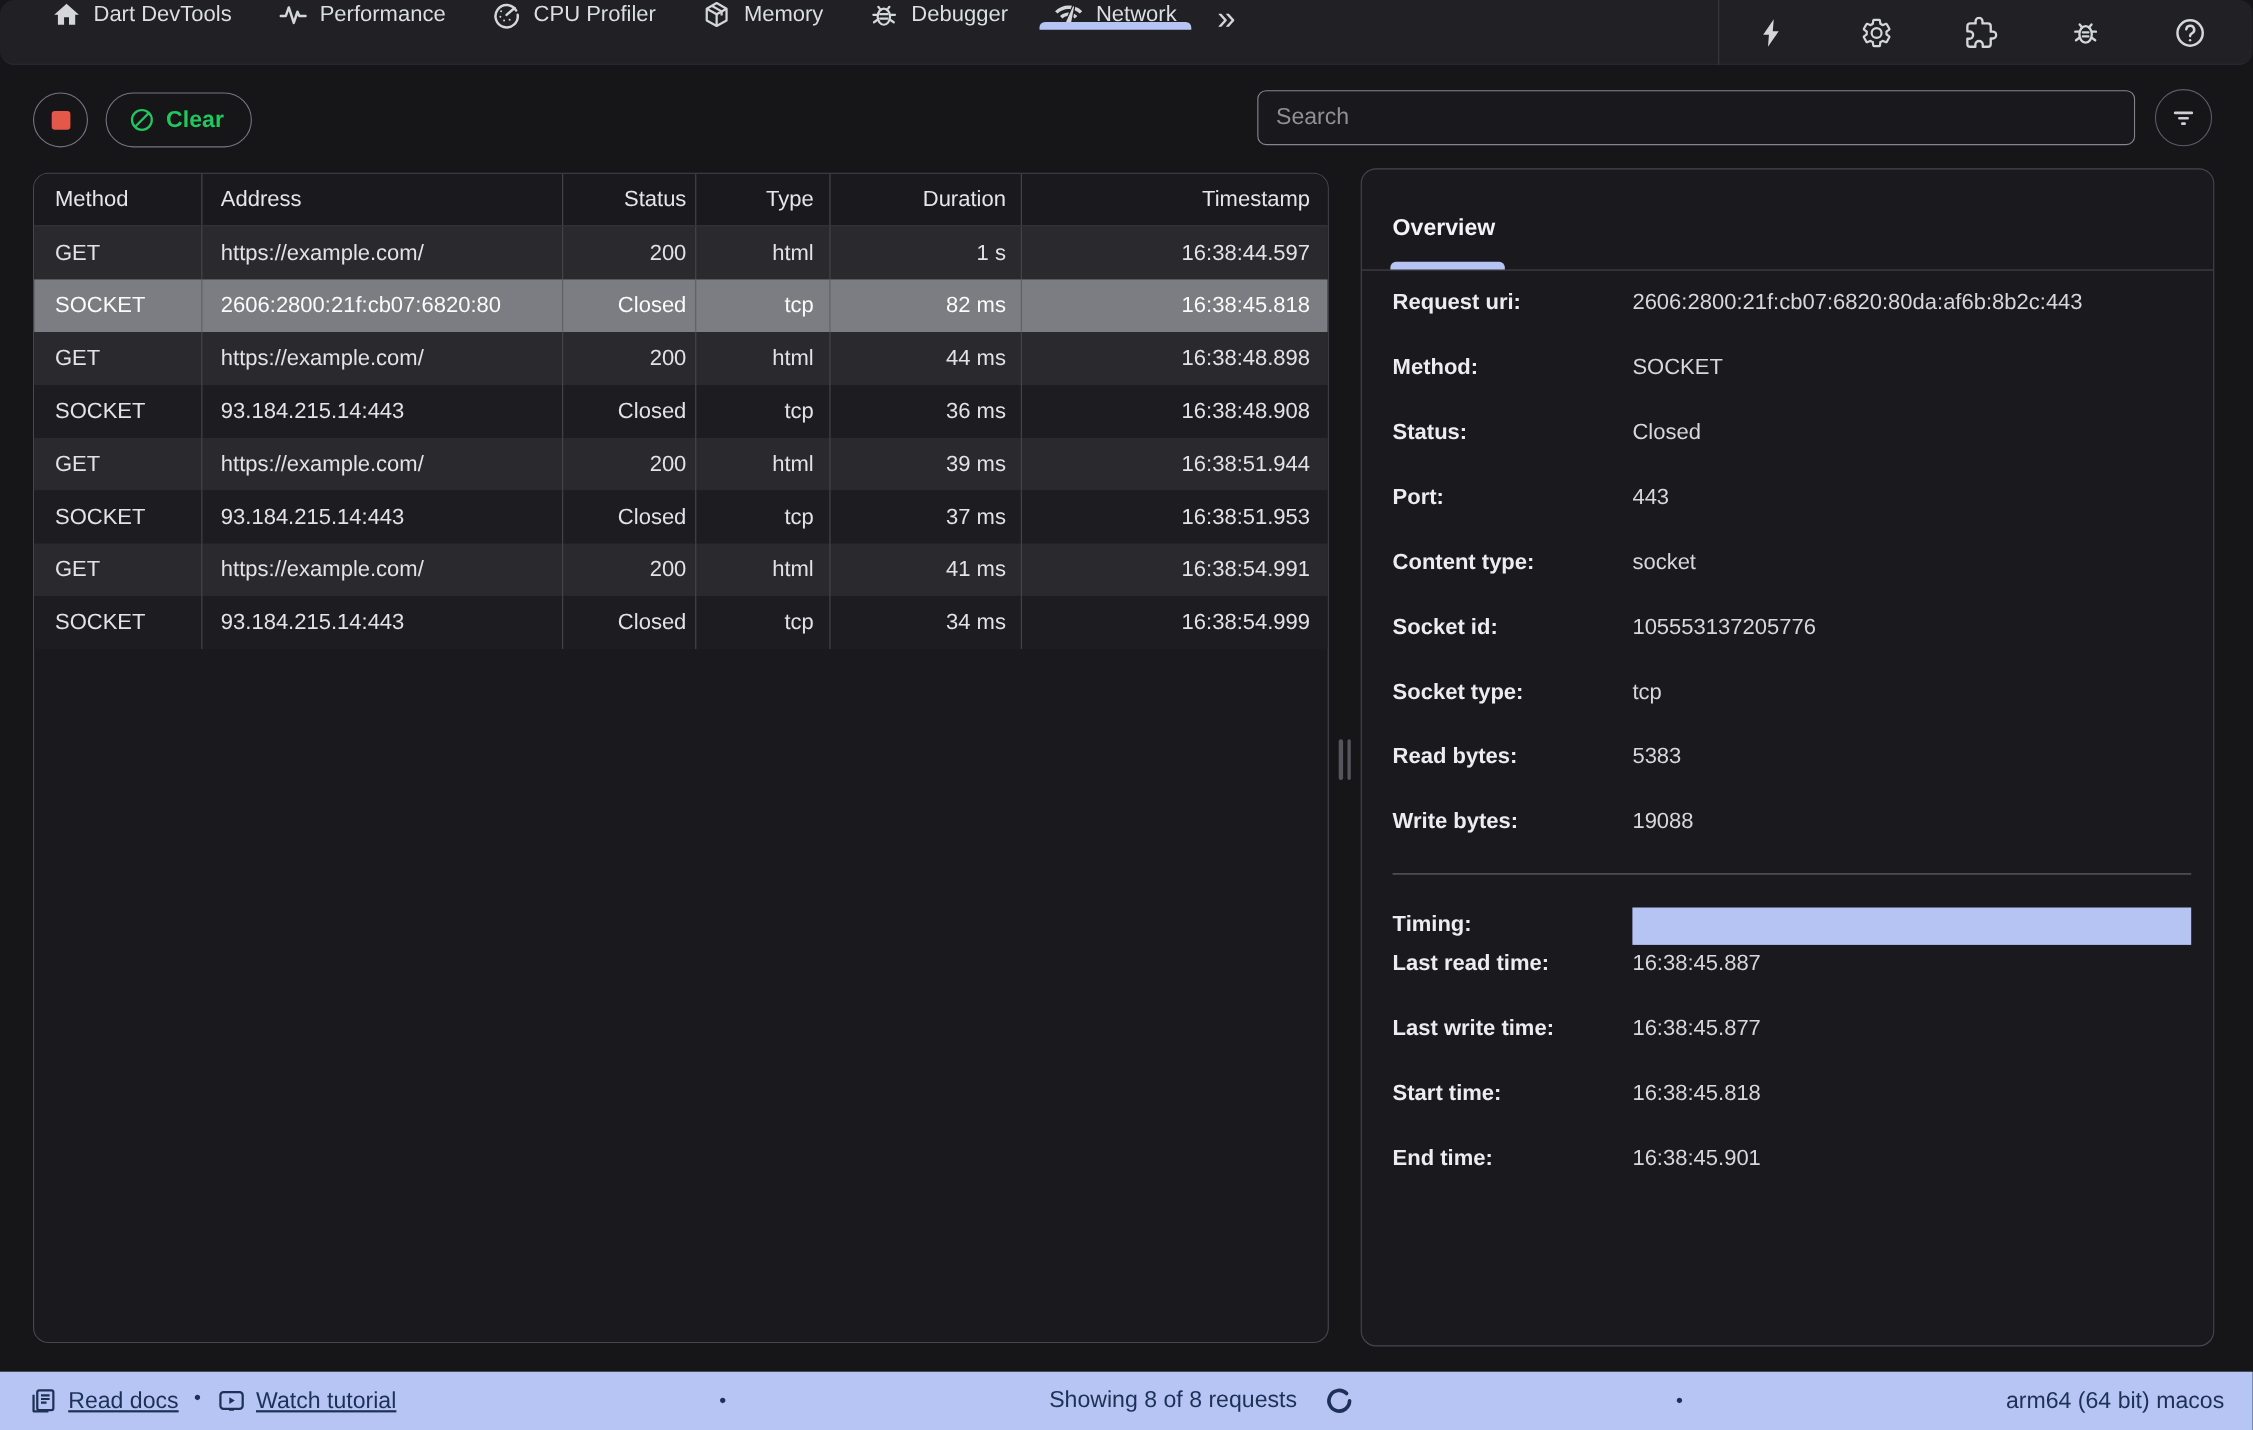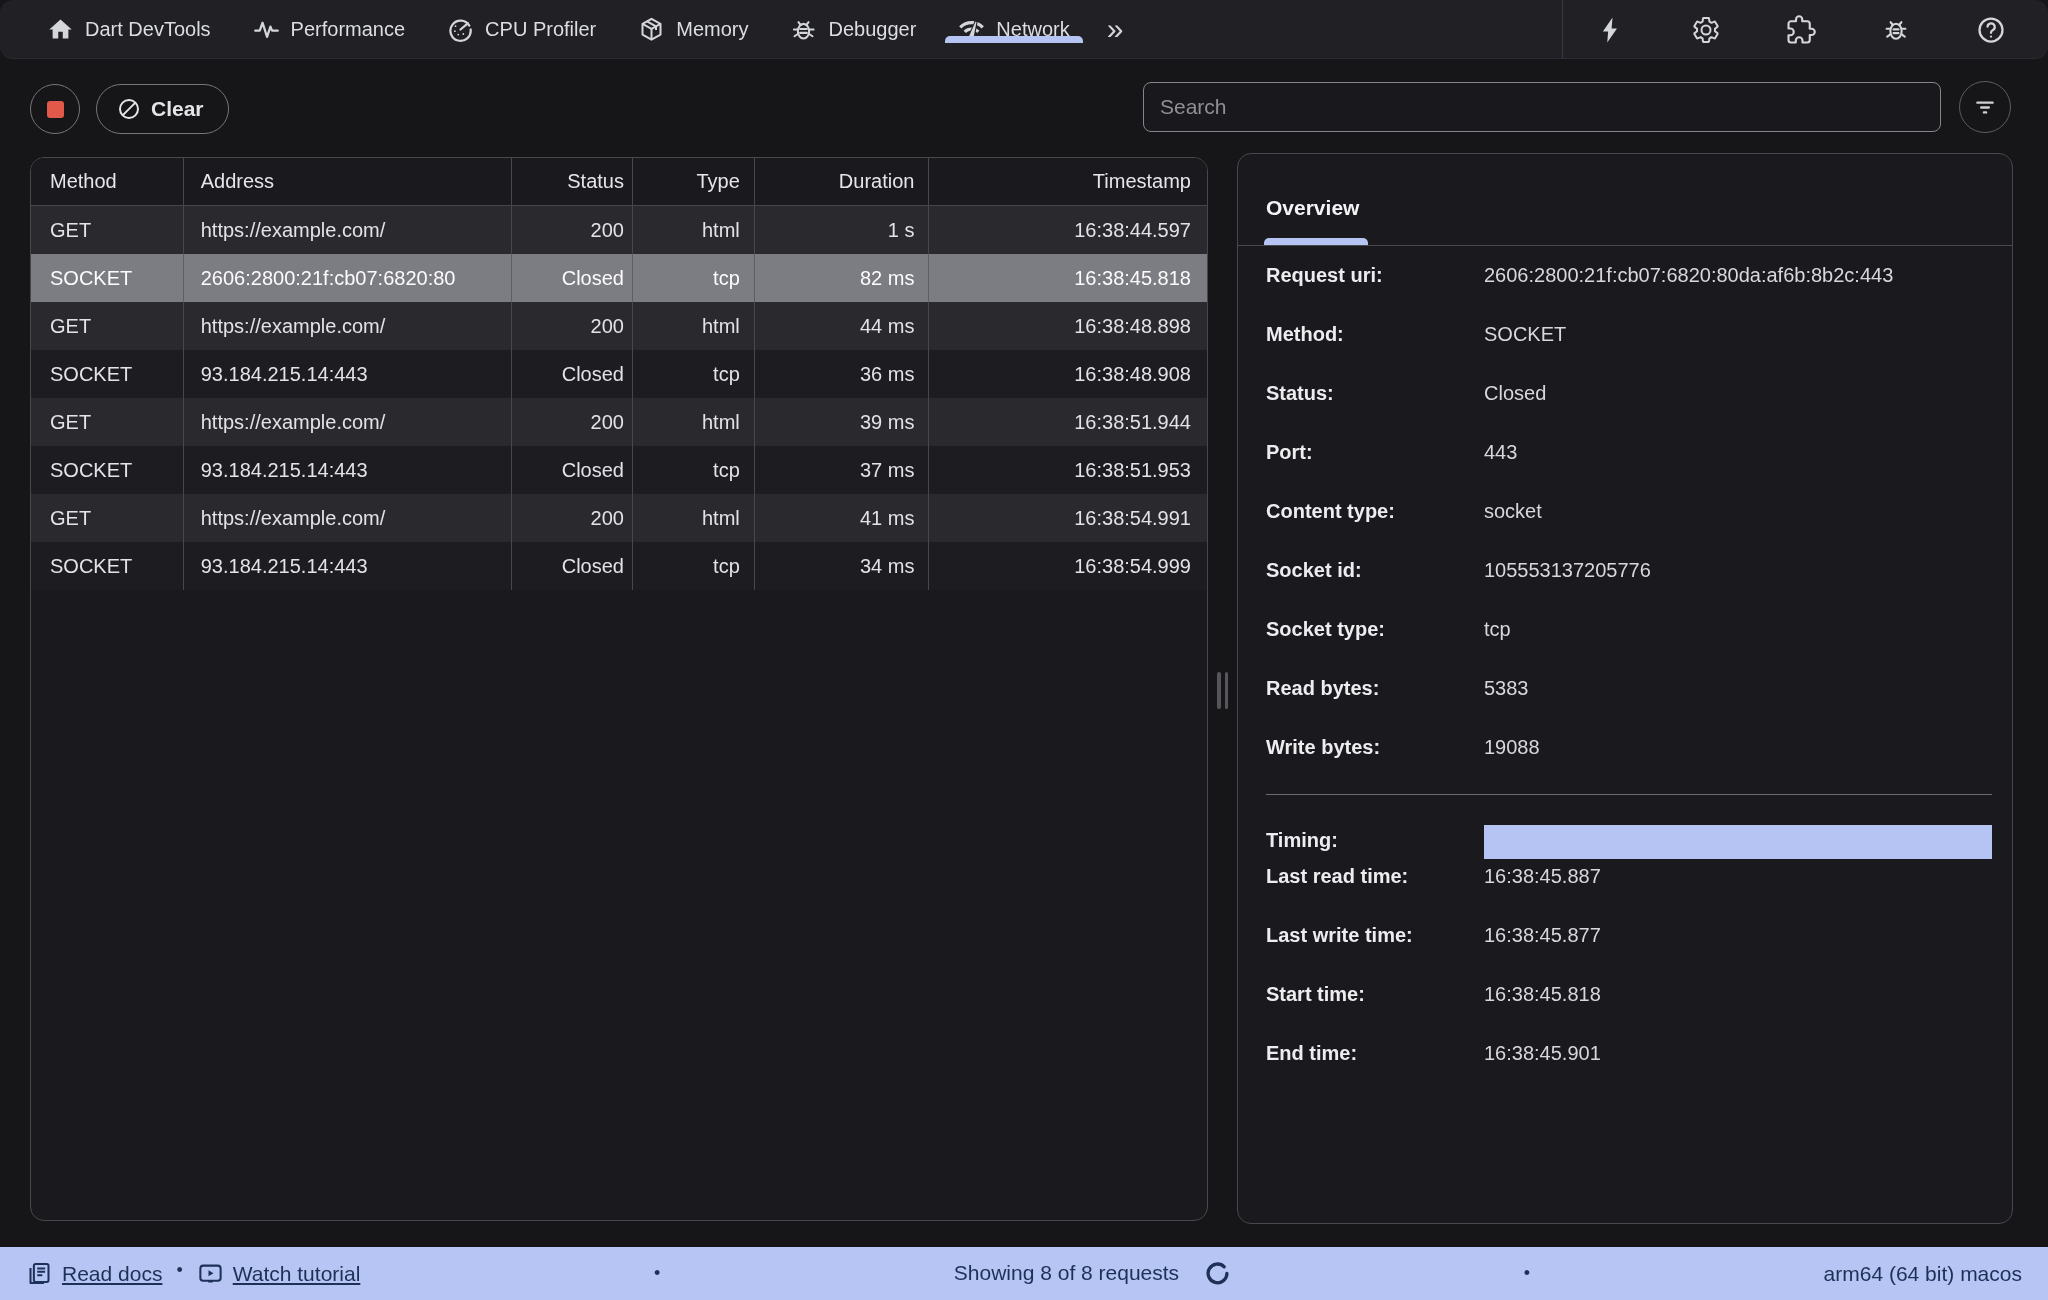--- a/index.html
+++ b/index.html
@@ -10,21 +10,21 @@
     color: #e3e3e6;
     position: relative;
     overflow: hidden;
   }
   svg { display: block; }
 
   
   .topnav {
     position: absolute; left: 0; top: 0; width: 2048px; height: 59px;
     background: #202025; border-bottom: 1px solid #2a2a30;
-    display: flex; align-items: center; padding-left: 26px; border-radius: 13px;
+    display: flex; align-items: flex-start; padding-left: 26px; border-radius: 13px;
   }
   .nav-item {
     display: flex; align-items: center; gap: 11px;
     padding: 0 21px; position: relative; cursor: pointer;
     color: #dcdee1; font-size: 20px; font-weight: 500; white-space: nowrap;
   }
   .nav-item .nicon { width: 27px; height: 27px; color: #d4d6d9; }
   .nav-item.selected .underline {
     position: absolute; left: 8px; right: 8px; bottom: 0; height: 7px;
     background: #b5c4f3; border-radius: 5px 5px 0 0;
@@ -49,21 +49,21 @@
     position: absolute; left: 30px; top: 84px; width: 50px; height: 50px;
     border: 1.5px solid #75757c; border-radius: 50%;
     display: flex; align-items: center; justify-content: center; cursor: pointer;
     background: transparent;
   }
   .record-square { width: 17px; height: 17px; border-radius: 3px; background: #e25849; }
   .clear-btn {
     position: absolute; left: 96px; top: 84px; height: 50px;
     border: 1.5px solid #75757c; border-radius: 25px;
     display: flex; align-items: center; gap: 10px; padding: 0 24px 0 20px;
-    cursor: pointer; color: #e5e5e5; font-size: 21px; font-weight: 700;
+    cursor: pointer; color: #22c55e; font-size: 21px; font-weight: 700;
     background: transparent;
   }
   .clear-btn svg { width: 24px; height: 24px; }
   .search-box {
     position: absolute; left: 1143px; top: 82px; width: 798px; height: 50px;
     border: 1px solid #85858c; border-radius: 8px; background: #19191d;
     color: #e3e3e6; font-size: 21px; font-family: "Liberation Sans", sans-serif;
     padding: 0 16px; outline: none;
   }
   .search-box::placeholder { color: #8f8f96; }

